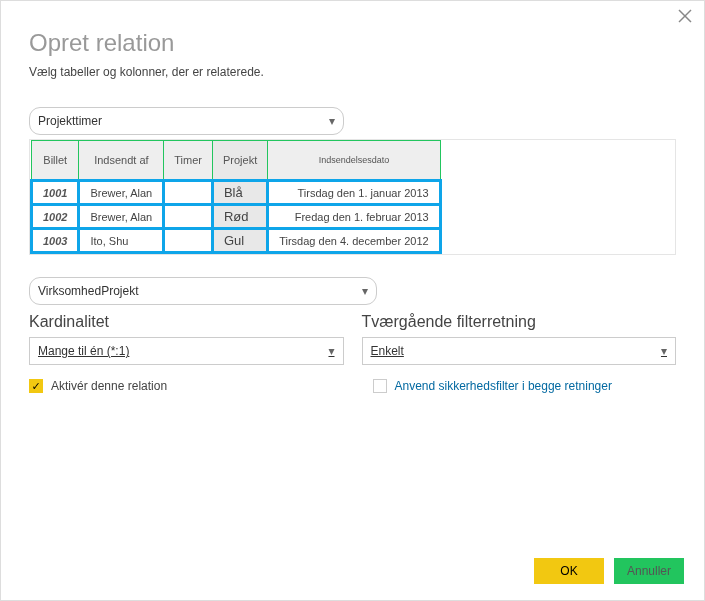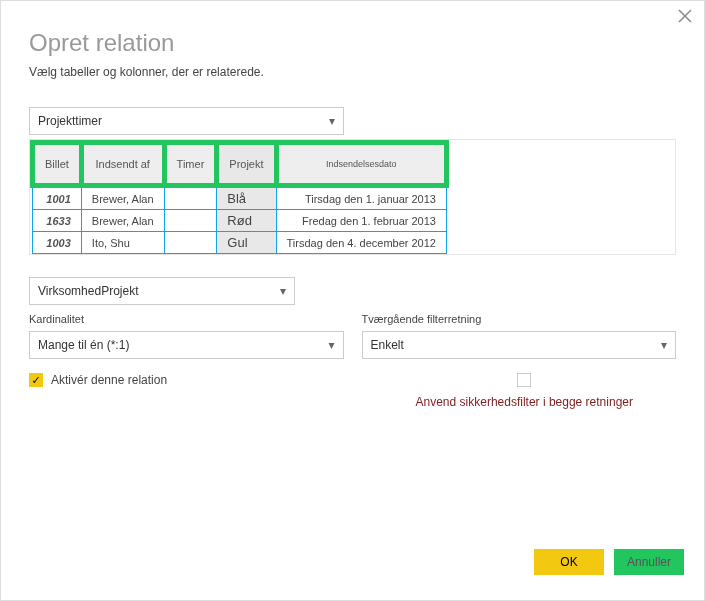--- a/index.html
+++ b/index.html
@@ -24,60 +24,60 @@
   .subtitle {
     font-size: 12px; color: #444; margin-bottom: 28px;
   }
   .select {
     display: flex; align-items: center; justify-content: space-between;
     border: 1px solid #ccc; height: 28px;
     padding: 0 8px; font-size: 12px; color: #333;
     background: #fff; cursor: pointer;
   }
   .select .chev { color: #666; }
-  .select.table-select { width: 315px; margin-bottom: 4px; }
+  .select.table-select { width: 315px; margin-bottom: 4px; border-radius: 11px; }
 
   .grid-wrap { border: 1px solid #e5e5e5; margin-bottom: 22px; }
   table.grid { border-collapse: collapse; font-size: 11px; }
   table.grid th {
-    background: #eee; border: 5px solid #22c55e;
+    background: #eee; border: 1px solid #22c55e;
     padding: 13px 10px; font-weight: 400; color: #555;
     text-align: center;
   }
   table.grid td {
-    border: 1px solid #0ea5e9; padding: 3px 10px; color: #444;
+    border: 3px solid #0ea5e9; padding: 3px 10px; color: #444;
     background: #fff;
   }
   table.grid td.rownum { text-align: right; font-weight: 600; font-style: italic; color: #555; }
   table.grid td.hl, table.grid th.hl { background: #e8e8e8; }
   .proj-col { color: #aaa; font-size: 13px; }
 
   .field-row { display: flex; gap: 18px; margin-top: 8px; }
   .field { flex: 1; }
-  .field-label { font-size: 11px; color: #444; margin-bottom: 6px; }
-  .field .select { width: 100%; }
+  .field-label { font-size: 16px; color: #444; margin-bottom: 6px; }
+  .field .select { width: 100%; text-decoration: underline; }
 
   .check-row { margin-top: 14px; display: flex; gap: 40px; }
   .check-col { flex: 1; }
   .check {
     display: flex; align-items: center; gap: 8px;
     font-size: 12px; color: #444; margin-bottom: 8px;
     cursor: pointer;
   }
-  .check.disabled { color: #7f1d1d; cursor: default; flex-direction: column; }
+  .check.disabled { color: #0369a1; cursor: default; }
   .check .box {
     width: 14px; height: 14px; border: 1px solid #999;
     display: inline-flex; align-items: center; justify-content: center;
     font-size: 11px; line-height: 1;
   }
   .check.disabled .box { border-color: #ccc; }
   .check .box.checked { background: #f2c811; border-color: #f2c811; color: #000; }
 
   .buttons {
-    position: absolute; bottom: 25px; right: 20px;
+    position: absolute; bottom: 16px; right: 20px;
     display: flex; gap: 10px;
   }
   .btn {
     min-width: 70px; height: 26px;
     font-size: 12px; border: none;
     cursor: pointer;
   }
   .btn.primary { background: #f2c811; color: #000; }
   .btn.secondary { background: #22c55e; color: #555; }
 </style>
@@ -111,38 +111,38 @@
         <th style="font-size:9px;">Indsendelsesdato</th>
       </tr>
       <tr>
         <td class="rownum">1001</td>
         <td>Brewer, Alan</td>
         <td></td>
         <td class="hl proj-col">Blå</td>
         <td style="text-align:right;">Tirsdag den 1. januar 2013</td>
       </tr>
       <tr>
-        <td class="rownum">1633</td>
+        <td class="rownum">1002</td>
         <td>Brewer, Alan</td>
         <td></td>
         <td class="hl proj-col">Rød</td>
         <td style="text-align:right;">Fredag den 1. februar 2013</td>
       </tr>
       <tr>
         <td class="rownum">1003</td>
         <td>Ito, Shu</td>
         <td></td>
         <td class="hl proj-col">Gul</td>
         <td style="text-align:right;">Tirsdag den 4. december 2012</td>
       </tr>
     </tbody>
       </table>
   </div>
 
-  <div class="select table-select" style="width:266px;">
+  <div class="select table-select" style="width:348px;">
     <span>VirksomhedProjekt</span>
     <span class="chev">▾</span>
   </div>
 
   <div class="field-row">
     <div class="field">
       <div class="field-label">Kardinalitet</div>
       <div class="select">
         <span>Mange til én (*:1)</span>
         <span class="chev">▾</span>

